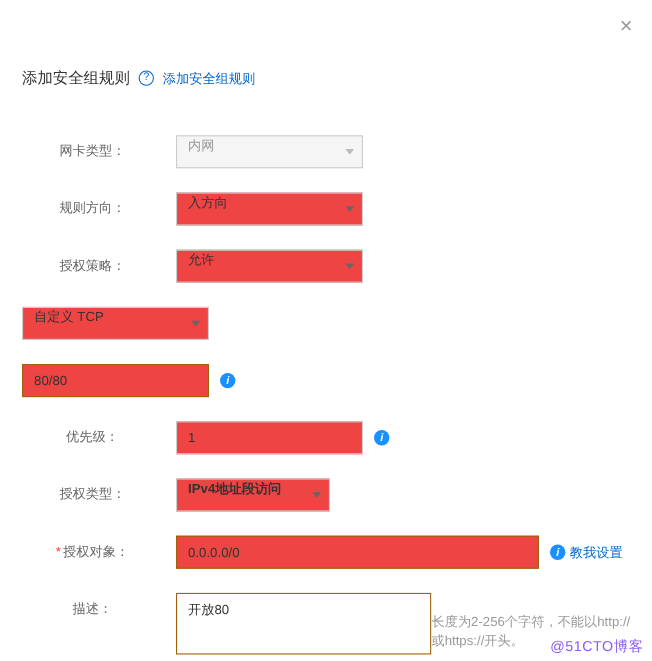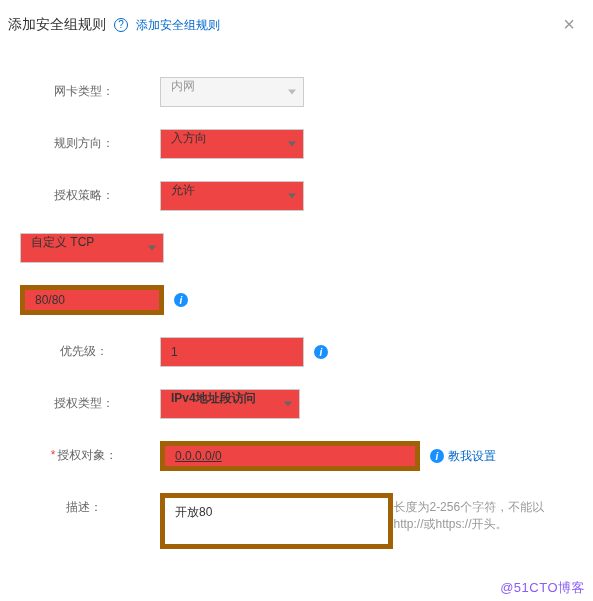--- a/index.html
+++ b/index.html
@@ -6,25 +6,26 @@
     body {
       font-family: "Microsoft YaHei", "PingFang SC", sans-serif;
       font-size: 12px;
       color: #333;
       background: #fff;
       width: 593px;
       height: 601px;
       position: relative;
     }
     .dialog-header {
-      padding: 16px 20px 12px 8px;
+      padding: 16px 20px 12px 20px;
       display: flex;
       align-items: center;
       gap: 8px;
       border-bottom: 1px solid transparent;
+      margin-top: 46px;
     }
     .dialog-title {
       font-size: 14px;
       color: #333;
       font-weight: normal;
     }
     .help-badge {
       display: inline-flex;
       align-items: center;
       justify-content: center;
@@ -96,27 +97,27 @@
       right: 8px;
       top: 50%;
       transform: translateY(-50%);
       width: 0; height: 0;
       border-left: 4px solid transparent;
       border-right: 4px solid transparent;
       border-top: 5px solid #666;
       pointer-events: none;
     }
     .select-caret.light { border-top-color: #bbb; }
-    .w-150 { width: 144px; }
+    .w-150 { width: 170px; }
     .w-130 { width: 140px; font-weight: bold; }
     .text-input { padding-right: 10px; }
     .text-input.green, .textarea.green {
-      border: 5px solid #a16207;
-    }
-    .text-input.wide { width: 260px; text-decoration: underline; }
+      border: 1px solid #a16207;
+    }
+    .text-input.wide { width: 330px; }
     .info-icon {
       width: 14px; height: 14px;
       border-radius: 50%;
       background: #1890ff;
       color: #fff;
       display: inline-flex;
       align-items: center;
       justify-content: center;
       font-size: 10px;
       font-style: italic;
@@ -137,21 +138,21 @@
       padding: 6px 10px;
       font-size: 12px;
       font-family: inherit;
       resize: none;
       outline: none;
       color: #333;
     }
     .hint {
       color: #999;
       font-size: 12px;
-      margin-top: 6px;
+      margin-top: 18px;
     }
     .desc-col { display: flex; flex-direction: row; }
     .watermark {
       position: absolute;
       right: 8px;
       bottom: 4px;
       color: #8b5cf6;
       font-size: 13px;
       letter-spacing: 0.5px;
     }

